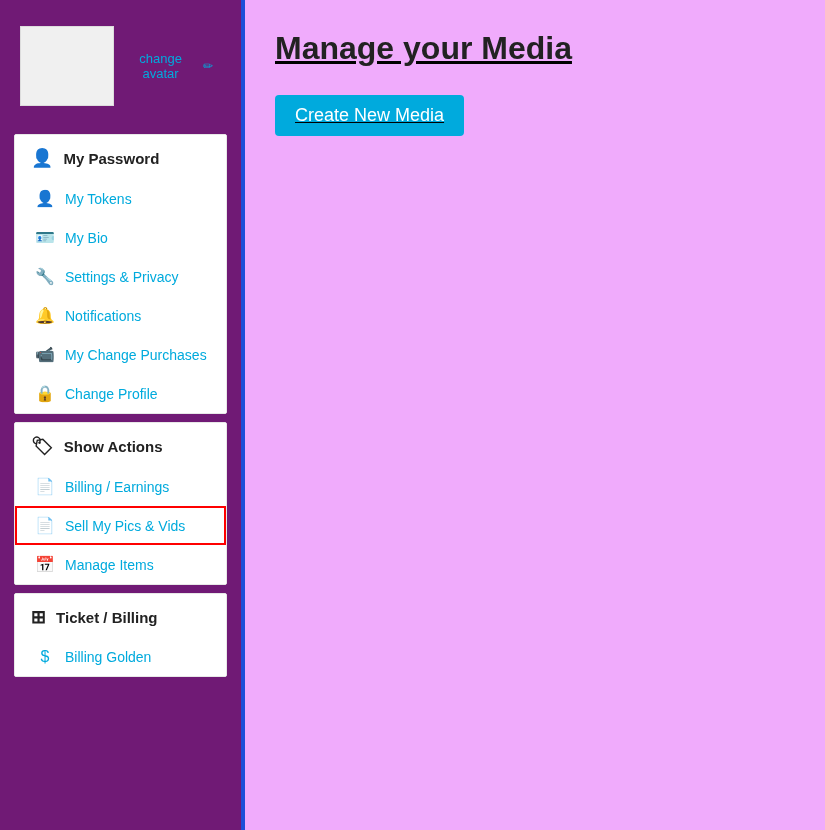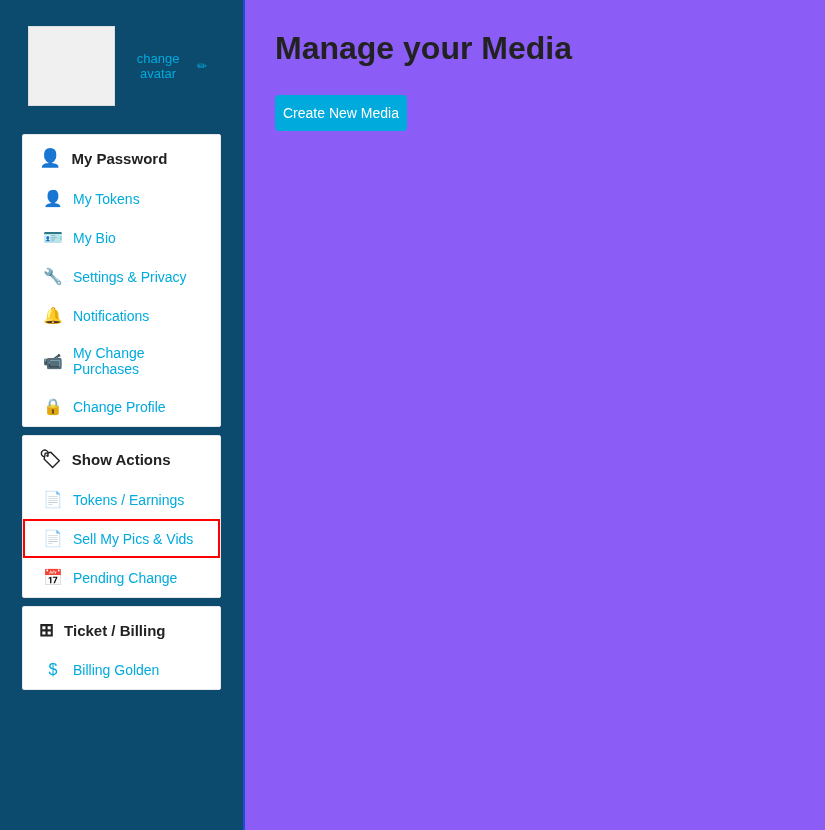--- a/index.html
+++ b/index.html
@@ -8,23 +8,23 @@
       background: #f5f5f5;
       display: flex;
       min-height: 830px;
       width: 825px;
     }
 
     
     .sidebar {
       width: 245px;
       min-width: 245px;
-      background: #0c4a6e;
-      padding: 16px 12px;
-      border-right: 2px solid #1d4ed8;
+      background: #701a75;
+      padding: 16px 4px;
+      border-right: 4px solid #1d4ed8;
     }
 
     .avatar-section {
       display: flex;
       align-items: center;
       justify-content: space-between;
       padding: 10px 16px 20px 16px;
     }
 
     .avatar-box {
@@ -99,41 +99,42 @@
       background: #fff;
       border: 1px solid #e8e8e8;
       margin: 8px 10px;
       border-radius: 2px;
     }
 
     
     .main-content {
       flex: 1;
       padding: 30px 30px;
-      background: #8b5cf6;
+      background: #f0abfc;
+      text-decoration: underline;
     }
 
     .page-title {
       font-size: 32px;
       font-weight: bold;
       color: #222;
       margin-bottom: 28px;
     }
 
     .action-buttons {
       display: flex;
       gap: 12px;
     }
 
     .btn-primary {
       background: #00aadd;
       color: #fff;
       border: none;
-      padding: 10px 8px;
-      font-size: 14px;
+      padding: 10px 20px;
+      font-size: 18px;
       border-radius: 4px;
       cursor: pointer;
       font-weight: 500;
     }
   </style>
 </head>
 <body>
 
 <div class="sidebar">
 
@@ -176,29 +177,29 @@
     </button>
   </div>
 
   <div class="sidebar-section">
     <div class="section-header">
       <span class="icon">🏷</span>
       <span>Show Actions</span>
     </div>
     <button class="nav-item">
       <span class="nav-icon">📄</span>
-      <span>Tokens / Earnings</span>
+      <span>Billing / Earnings</span>
     </button>
     <button class="nav-item active">
       <span class="nav-icon">📄</span>
       <span>Sell My Pics &amp; Vids</span>
     </button>
     <button class="nav-item">
       <span class="nav-icon">📅</span>
-      <span>Pending Change</span>
+      <span>Manage Items</span>
     </button>
   </div>
 
   <div class="sidebar-section">
     <div class="section-header">
       <span class="icon">⊞</span>
       <span>Ticket / Billing</span>
     </div>
     <button class="nav-item">
       <span class="nav-icon">$</span>

